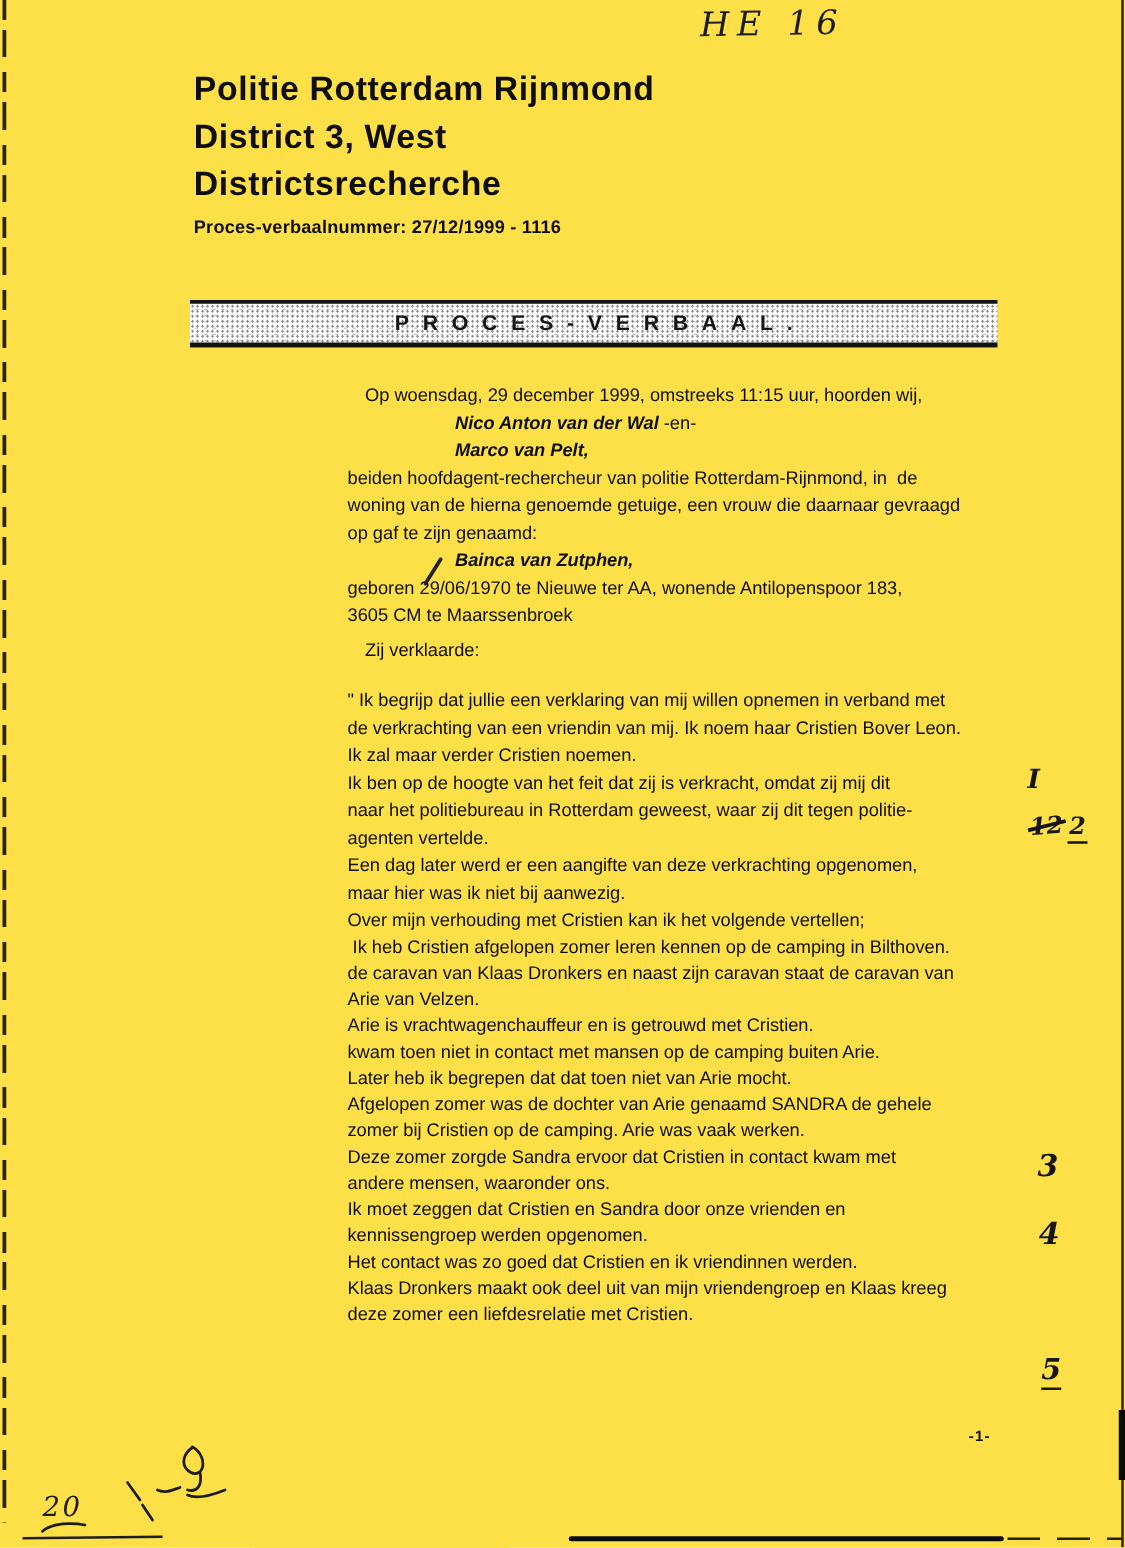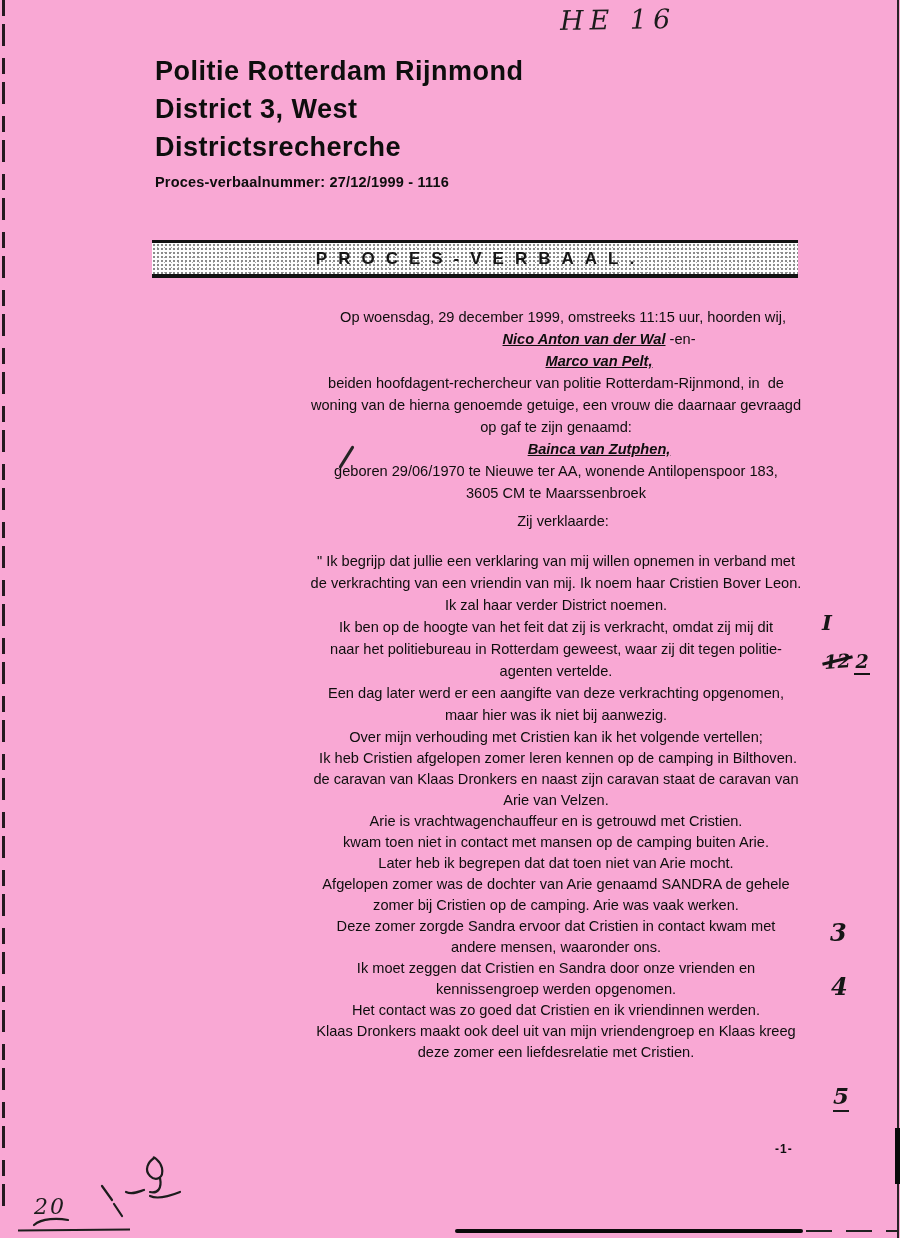--- a/index.html
+++ b/index.html
@@ -1,18 +1,18 @@
 <!DOCTYPE html>
 <html><head>
 <meta charset="utf-8">
 <style>
   html,body { margin:0; padding:0; background:#e8e8e8; }
   .page {
     position:relative; width:900px; height:1238px; margin:0 auto;
-    background:#f9a8d4; overflow:hidden;
+    background:#fde047; overflow:hidden;
     font-family:"Liberation Sans", sans-serif; color:#0e0e0e;
   }
   
   .scan-edge-left {
     position:absolute; left:2px; top:0; width:3px; height:1218px; opacity:.85;
     background:repeating-linear-gradient(180deg,#000 0 16px,transparent 16px 24px,#000 24px 46px,transparent 46px 58px);
   }
   .scan-edge-right {
     position:absolute; right:1px; top:0; width:2px; height:1238px; background:#141414; opacity:.9;
   }
@@ -41,24 +41,24 @@
     background-size:4px 4px, 7px 5px;
     background-position:0 0, 2px 2px;
     display:flex; align-items:center; justify-content:center;text-align:right;
   }
   .banner-title {
     font-weight:bold; font-size:17px; letter-spacing:11px; padding-left:11px;
     color:#161616; white-space:nowrap;
   }
   
   .body { position:absolute; left:278px; top:306px; width:556px; font-size:14.6px; }
-  .line, .tline { line-height:22px; white-space:pre-wrap;text-align:center; }
+  .line, .tline { line-height:22px; white-space:pre-wrap; }
   .ind { padding-left:14px; }
   .names { padding-left:86px; }
-  .uname { font-weight:bold; font-style:italic; text-decoration:underline; }
+  .uname { font-weight:bold; font-style:italic; }
   .lead { margin-top:6px; }
   .para.p1 { margin-top:18px; }
   .para.p2 { }
   .para.p2 .tline { line-height:21px; }
   
   .mark {
     position:absolute; font-family:"DejaVu Serif", serif; font-style:italic;
     font-weight:bold; color:#161616;
   }
   .m1 { left:822px; top:610px; font-size:21px; }
@@ -119,21 +119,21 @@
     <div class="line">beiden hoofdagent-rechercheur van politie Rotterdam-Rijnmond, in  de</div>
     <div class="line">woning van de hierna genoemde getuige, een vrouw die daarnaar gevraagd</div>
     <div class="line">op gaf te zijn genaamd:</div>
     <div class="line names"><span class="uname">Bainca van Zutphen,</span></div>
     <div class="line">geboren 29/06/1970 te Nieuwe ter AA, wonende Antilopenspoor 183,</div>
     <div class="line">3605 CM te Maarssenbroek</div>
     <div class="line ind lead">Zij verklaarde:</div>
     <div class="para p1">
         <div class="tline">" Ik begrijp dat jullie een verklaring van mij willen opnemen in verband met</div>
         <div class="tline">de verkrachting van een vriendin van mij. Ik noem haar Cristien Bover Leon.</div>
-        <div class="tline">Ik zal haar verder District noemen.</div>
+        <div class="tline">Ik zal maar verder Cristien noemen.</div>
         <div class="tline">Ik ben op de hoogte van het feit dat zij is verkracht, omdat zij mij dit</div>
         <div class="tline">naar het politiebureau in Rotterdam geweest, waar zij dit tegen politie-</div>
         <div class="tline">agenten vertelde.</div>
         <div class="tline">Een dag later werd er een aangifte van deze verkrachting opgenomen,</div>
         <div class="tline">maar hier was ik niet bij aanwezig.</div>
         <div class="tline">Over mijn verhouding met Cristien kan ik het volgende vertellen;</div>
       </div>
     <div class="para p2">
         <div class="tline"> Ik heb Cristien afgelopen zomer leren kennen op de camping in Bilthoven.</div>
         <div class="tline">de caravan van Klaas Dronkers en naast zijn caravan staat de caravan van</div>

